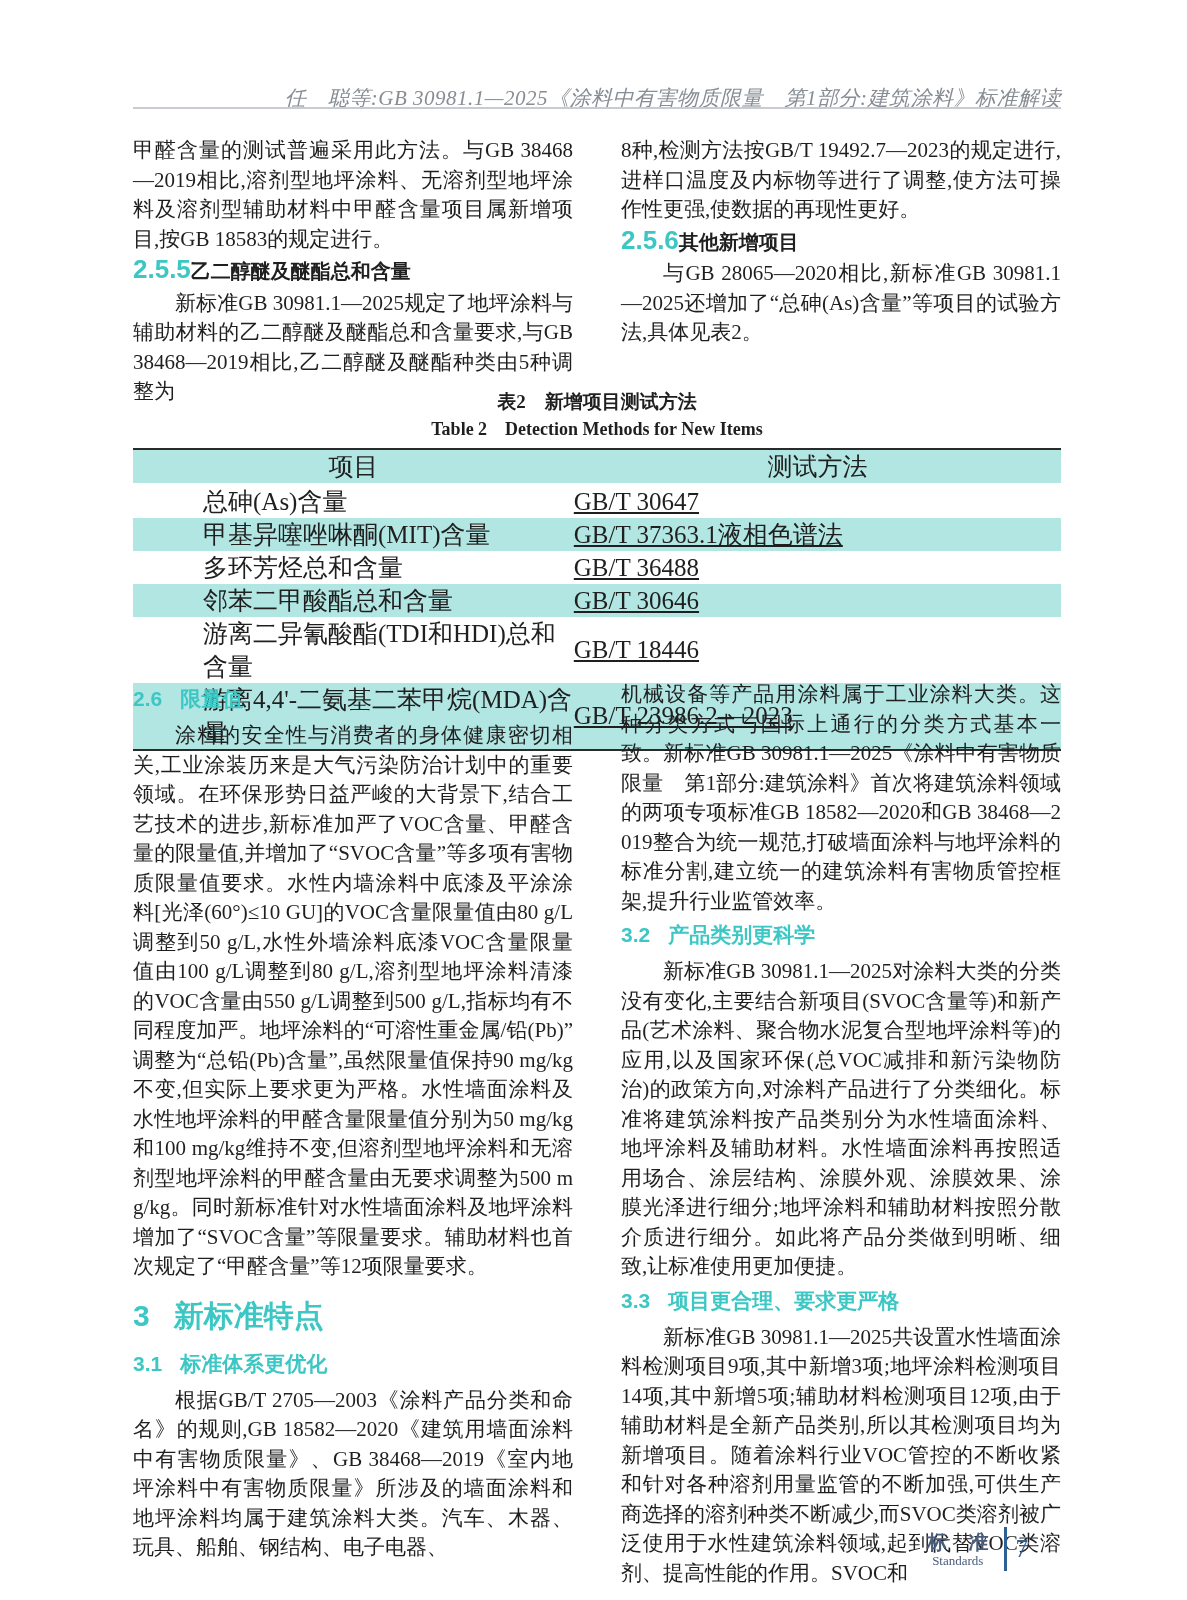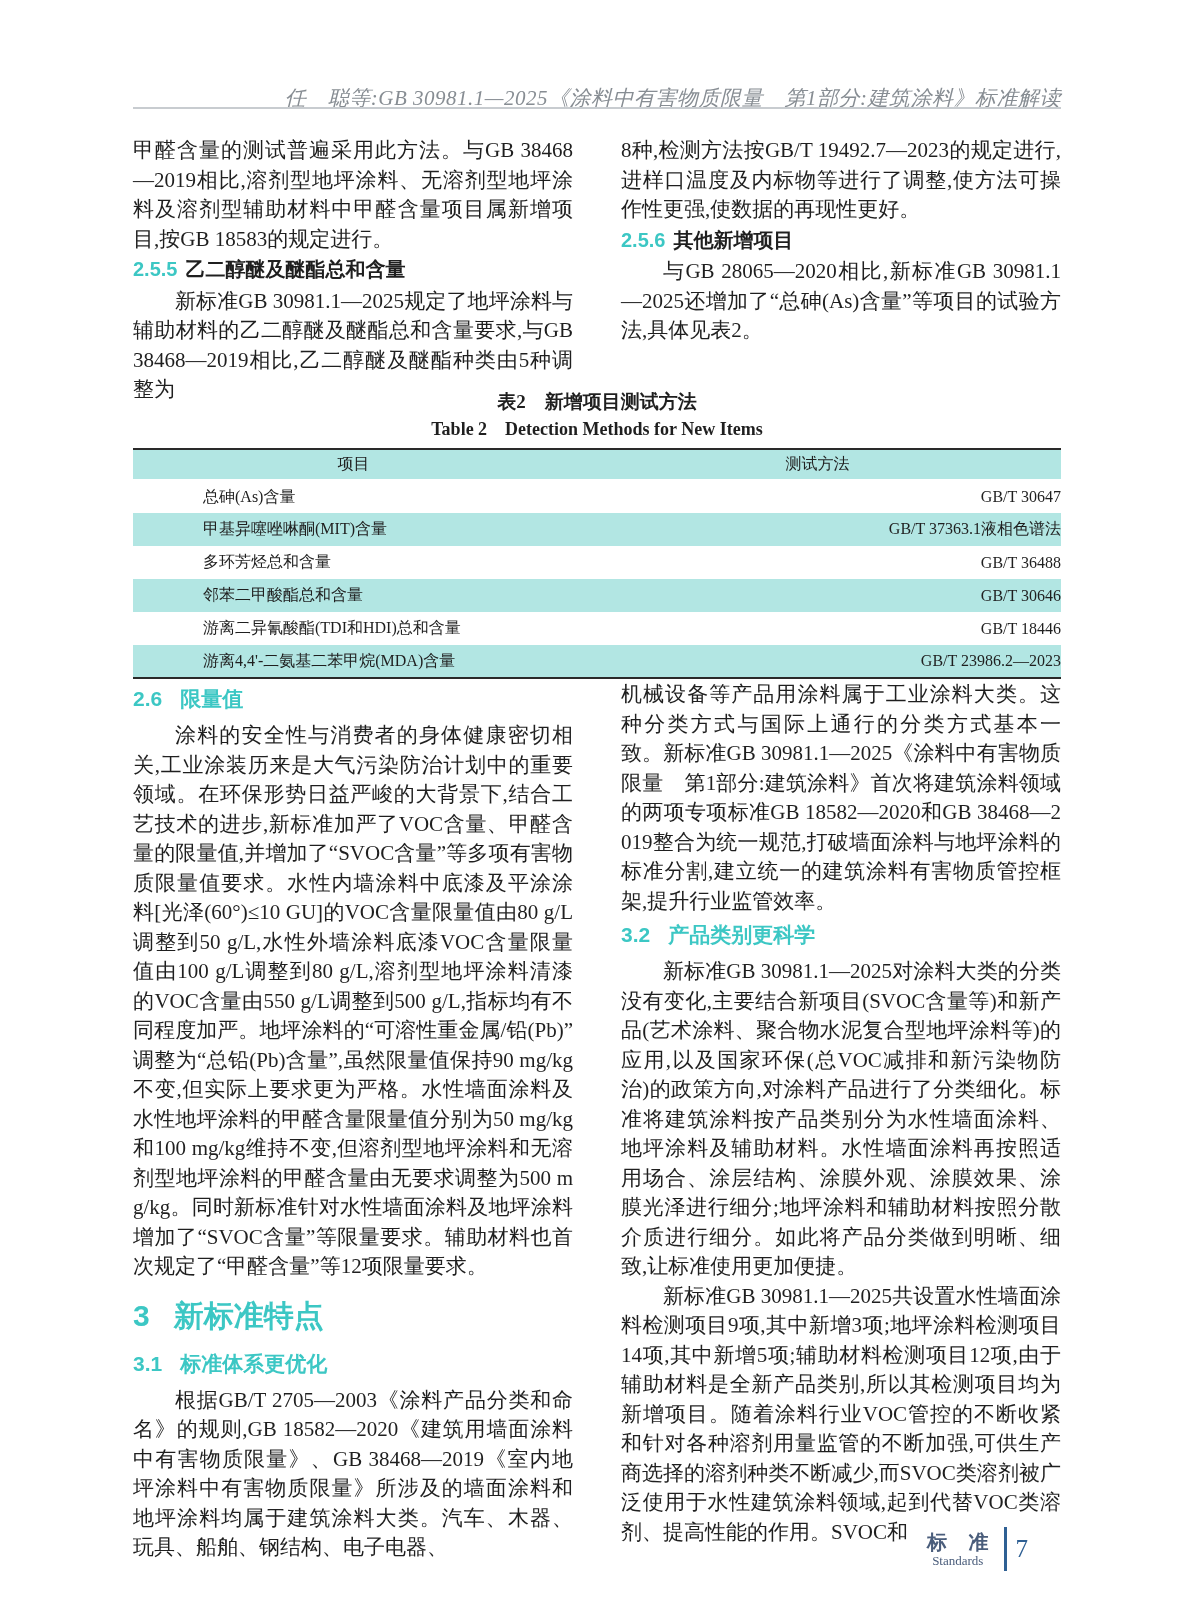--- a/index.html
+++ b/index.html
@@ -33,43 +33,43 @@
   .col { width:440px; }
   .para {
     font-size:21px; line-height:29.5px;
     text-align:justify;
     text-justify:inter-ideograph;
     word-break:break-all;
   }
   .para.indent { text-indent:2em; }
   
   .h3line { line-height:29.5px; margin:1px 0; font-family:"Liberation Sans","DejaVu Sans",sans-serif; }
-  .h3line .hnum { color:#3cc7c4; font-weight:bold; font-size:20px; margin-right:8px; }
+  .h3line .hnum { color:#3cc7c4; font-weight:bold; font-size:26px; margin-right:0; }
   .h3line .htitle { color:#1f1f1f; font-weight:bold; font-size:20px; }
   .h2line { line-height:34px; margin:2px 0 3px 0; font-family:"Liberation Sans","DejaVu Sans",sans-serif; }
   .h2line .hnum { color:#3cc7c4; font-weight:bold; font-size:21px; margin-right:18px; }
   .h2line .htitle { color:#3cc7c4; font-weight:bold; font-size:21px; }
   .h1line { line-height:44px; margin:12px 0 4px 0; font-family:"Liberation Sans","DejaVu Sans",sans-serif; }
   .h1line .hnum { color:#3cc7c4; font-weight:bold; font-size:30px; margin-right:24px; }
   .h1line .htitle { color:#3cc7c4; font-weight:bold; font-size:30px; }
   
   .table-block { position:absolute; left:133px; top:389px; width:928px; }
   .tbl-title-zh { text-align:center; font-weight:bold; font-size:19px; line-height:26px; }
   .tbl-title-en { text-align:center; font-weight:bold; font-size:18px; line-height:24px; margin-top:2px; }
   table.t2 {
     width:100%; border-collapse:collapse; margin-top:7px;
     border-top:2px solid #2a2a2a; border-bottom:2px solid #2a2a2a;
-    font-size:16px;
+    font-size:25px;
   }
   table.t2 th, table.t2 td { font-weight:normal; height:33px; padding:0; }
   table.t2 thead th { background:#b2e6e3; height:31px; text-align:center; }
   table.t2 thead { border-bottom:2px solid #ffffff; }
   table.t2 col.c1 { width:47.5%; }
   table.t2 td.item { text-align:left; padding-left:70px; }
-  table.t2 td.method { text-align:right; }
+  table.t2 td.method { text-align:left;text-decoration:underline; }
   table.t2 tbody tr:nth-child(even) { background:#b2e6e3; }
   
   .footer {
     position:absolute; left:919px; top:1527px;
     display:flex; align-items:center;
   }
   .journal { text-align:center; margin-right:7px; }
   .journal-zh {
     font-family:"Liberation Sans","DejaVu Sans",sans-serif;
     font-weight:bold; font-size:20px; letter-spacing:8px;
@@ -165,20 +165,23 @@
         <span class="hnum">3.1</span><span class="htitle">标准体系更优化</span>
       </div>
       <p class="para indent">根据GB/T 2705—2003《涂料产品分类和命名》的规则,GB 18582—2020《建筑用墙面涂料中有害物质限量》、GB 38468—2019《室内地坪涂料中有害物质限量》所涉及的墙面涂料和地坪涂料均属于建筑涂料大类。汽车、木器、玩具、船舶、钢结构、电子电器、</p>
     </div>
     <div class="col">
       <p class="para">机械设备等产品用涂料属于工业涂料大类。这种分类方式与国际上通行的分类方式基本一致。新标准GB 30981.1—2025《涂料中有害物质限量　第1部分:建筑涂料》首次将建筑涂料领域的两项专项标准GB 18582—2020和GB 38468—2019整合为统一规范,打破墙面涂料与地坪涂料的标准分割,建立统一的建筑涂料有害物质管控框架,提升行业监管效率。</p>
       <div class="h2line">
         <span class="hnum">3.2</span><span class="htitle">产品类别更科学</span>
       </div>
       <p class="para indent">新标准GB 30981.1—2025对涂料大类的分类没有变化,主要结合新项目(SVOC含量等)和新产品(艺术涂料、聚合物水泥复合型地坪涂料等)的应用,以及国家环保(总VOC减排和新污染物防治)的政策方向,对涂料产品进行了分类细化。标准将建筑涂料按产品类别分为水性墙面涂料、地坪涂料及辅助材料。水性墙面涂料再按照适用场合、涂层结构、涂膜外观、涂膜效果、涂膜光泽进行细分;地坪涂料和辅助材料按照分散介质进行细分。如此将产品分类做到明晰、细致,让标准使用更加便捷。</p>
+      <div class="h2line">
+        <span class="hnum">3.3</span><span class="htitle">项目更合理、要求更严格</span>
+      </div>
       <p class="para indent">新标准GB 30981.1—2025共设置水性墙面涂料检测项目9项,其中新增3项;地坪涂料检测项目14项,其中新增5项;辅助材料检测项目12项,由于辅助材料是全新产品类别,所以其检测项目均为新增项目。随着涂料行业VOC管控的不断收紧和针对各种溶剂用量监管的不断加强,可供生产商选择的溶剂种类不断减少,而SVOC类溶剂被广泛使用于水性建筑涂料领域,起到代替VOC类溶剂、提高性能的作用。SVOC和</p>
     </div>
   </div>
 
   <div class="footer">
     <div class="journal">
       <div class="journal-zh">标 准</div>
       <div class="journal-en">Standards</div>
     </div>
     <div class="footer-bar"></div>

